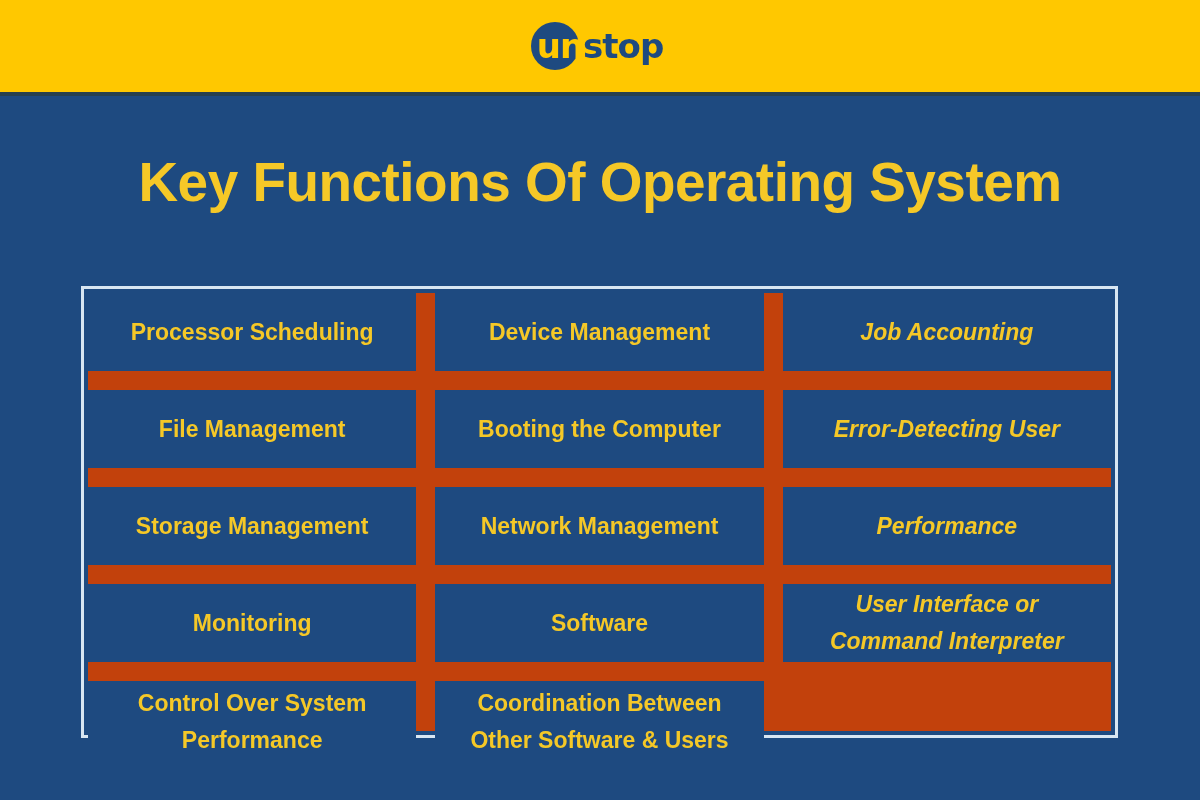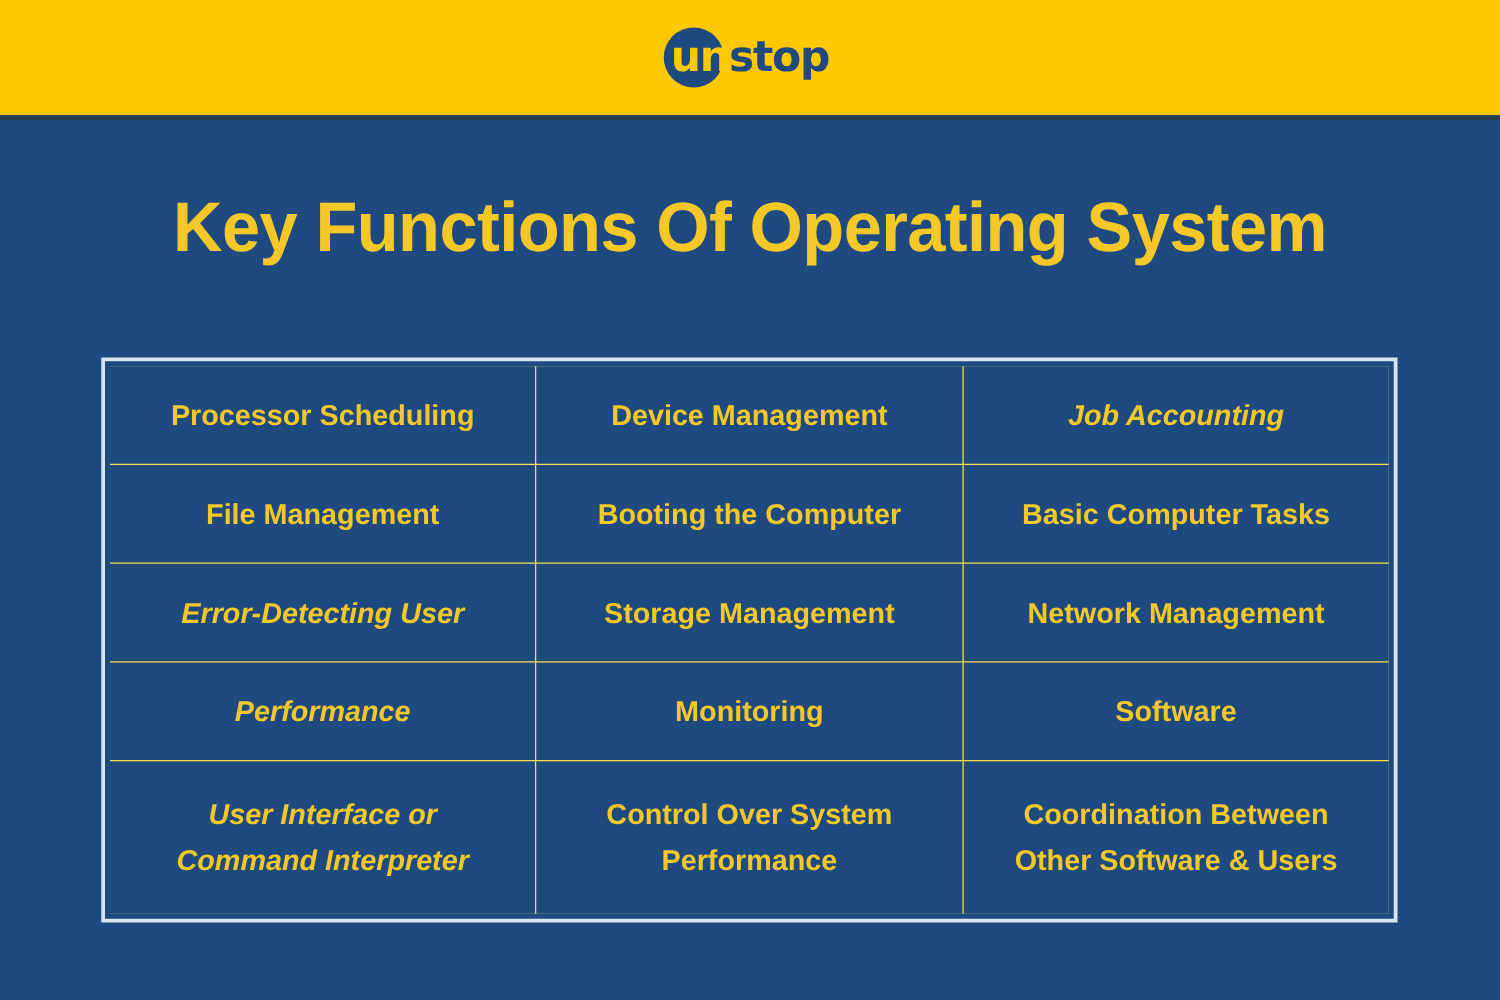--- a/index.html
+++ b/index.html
@@ -99,22 +99,22 @@
     border:3px solid #d8e6f2;
     background:#1e4a80;
     padding:4px;
   }
   .grid {
     width:100%;
     height:100%;
     display:grid;
     grid-template-columns:1fr 1fr 1fr;
     grid-template-rows:78px 78px 78px 78px 1fr;
-    gap:1px;
-    background:#fde047;
+    gap:19px;
+    background:#c2410c;
   }
   .cell {
     background:#1e4a80;
     display:flex;
     align-items:center;
     justify-content:center;
     text-align:center;
     padding:4px 10px;
     color:#F5C827;
     font-family:"Liberation Sans", sans-serif;
@@ -142,21 +142,20 @@
 
   <div class="table-wrap">
     <div class="grid">
 
       <div class="cell">Processor Scheduling</div>
       <div class="cell">Device Management</div>
       <div class="cell italic">Job Accounting</div>
 
       <div class="cell">File Management</div>
       <div class="cell">Booting the Computer</div>
-      <div class="cell">Basic Computer Tasks</div>
 
       <div class="cell italic">Error-Detecting User</div>
       <div class="cell">Storage Management</div>
       <div class="cell">Network Management</div>
 
       <div class="cell italic">Performance</div>
       <div class="cell">Monitoring</div>
       <div class="cell">Software</div>
 
       <div class="cell italic">User Interface or

